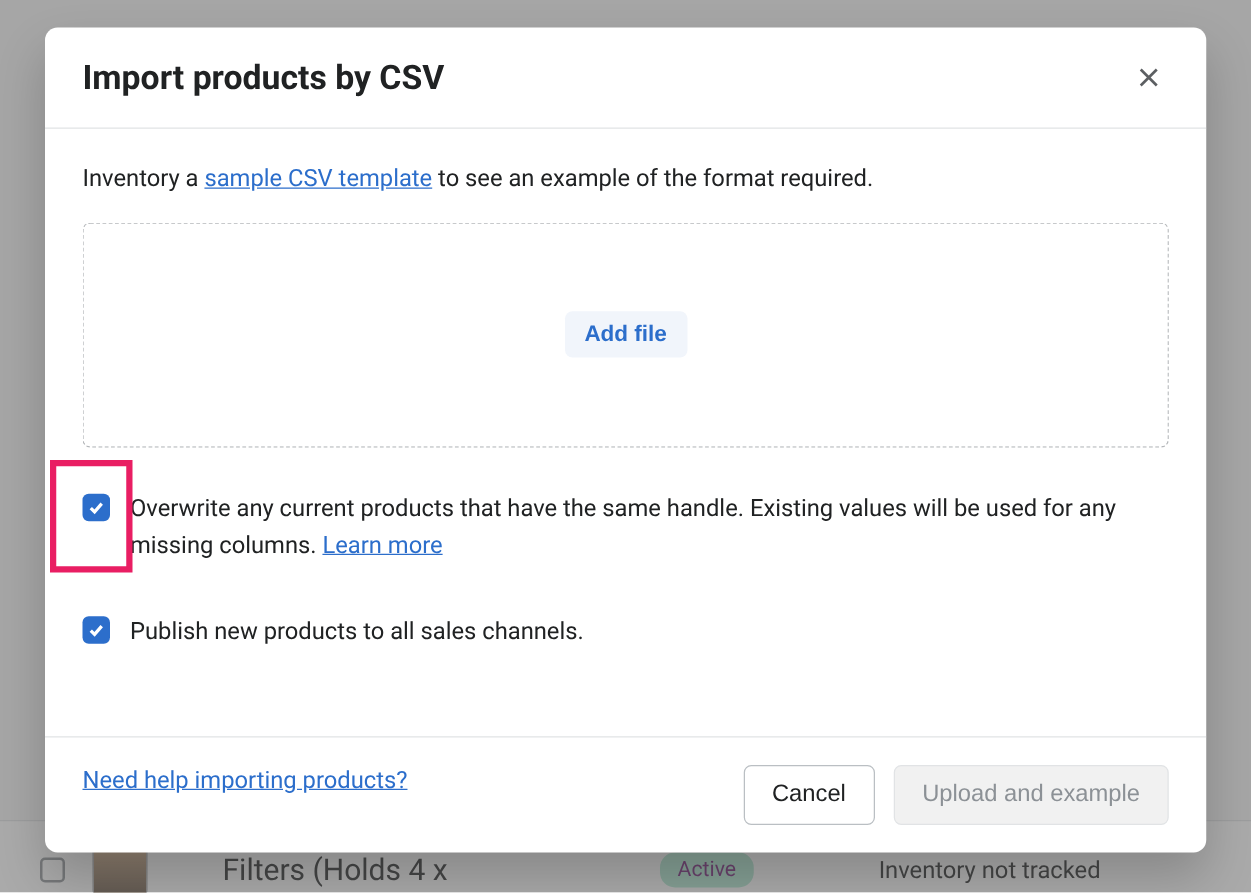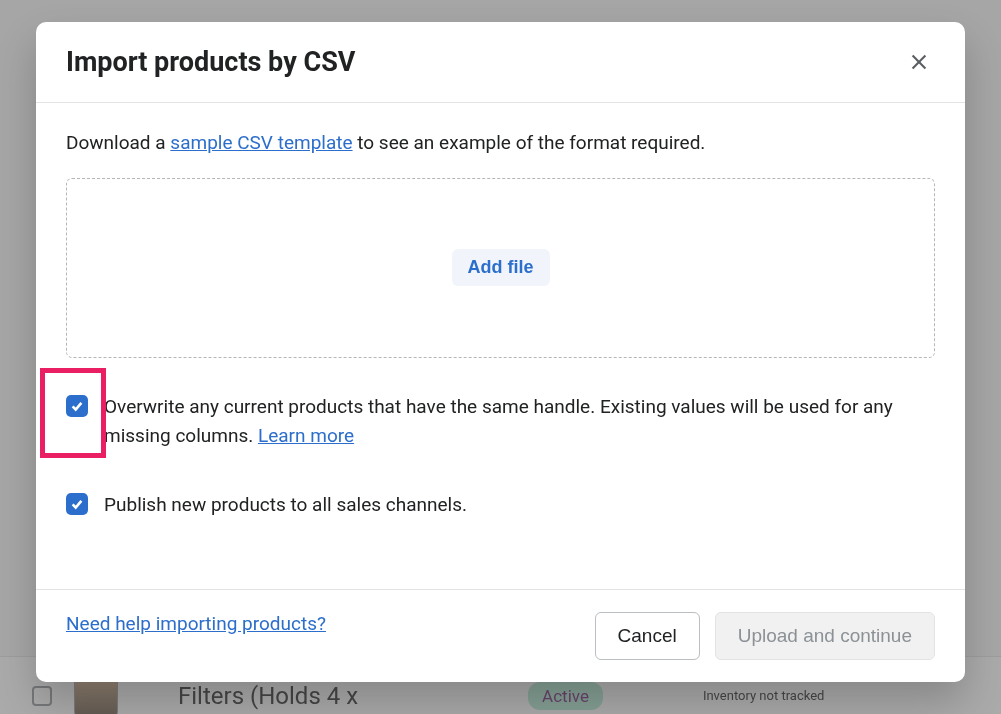--- a/index.html
+++ b/index.html
@@ -56,21 +56,21 @@
     .bg-badge {
       background: #aee9d1;
       color: #701a75;
       padding: 4px 14px;
       border-radius: 12px;
       font-size: 17px;
       margin-left: 170px;
     }
     .bg-inventory {
       margin-left: 100px;
-      font-size: 13px;
+      font-size: 19px;
       color: #202223;
     }
     .modal {
       position: absolute;
       top: 22px;
       left: 36px;
       right: 36px;
       bottom: 32px;
       background: #fff;
       border-radius: 10px;
@@ -234,21 +234,21 @@
     <div class="close-btn">
       <svg viewBox="0 0 24 24" fill="none" stroke="currentColor" stroke-width="2.3">
         <line x1="5" y1="5" x2="19" y2="19"></line>
         <line x1="19" y1="5" x2="5" y2="19"></line>
       </svg>
     </div>
   </div>
 
   <div class="modal-body">
     <p class="intro-text">
-      <span>Download a </span><a class="link">sample CSV template</a><span> to see an example of the format required.</span>
+      <span>Inventory a </span><a class="link">sample CSV template</a><span> to see an example of the format required.</span>
     </p>
 
     <div class="dropzone">
       <button class="add-file-btn">Add file</button>
     </div>
 
     <div class="checkbox-row">
       <div class="highlight-box"></div>
       <div class="checkbox">
         <svg viewBox="0 0 16 16">
@@ -267,16 +267,16 @@
           </svg>
       </div>
       <div class="checkbox-label">Publish new products to all sales channels.</div>
     </div>
   </div>
 
   <div class="modal-footer">
     <a class="help-link">Need help importing products?</a>
     <div class="footer-buttons">
       <button class="btn">Cancel</button>
-      <button class="btn btn-primary">Upload and continue</button>
+      <button class="btn btn-primary">Upload and example</button>
     </div>
   </div>
 </div>
 
 </body></html>

